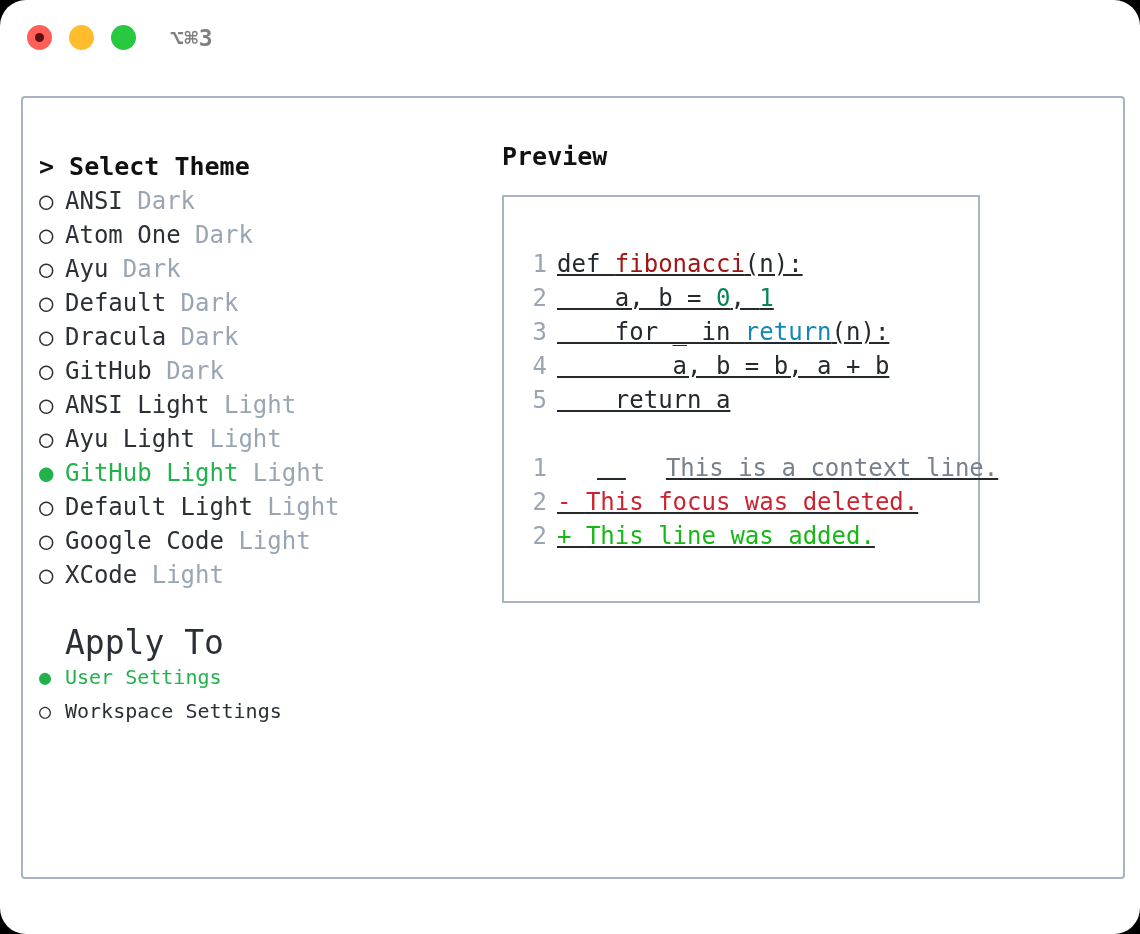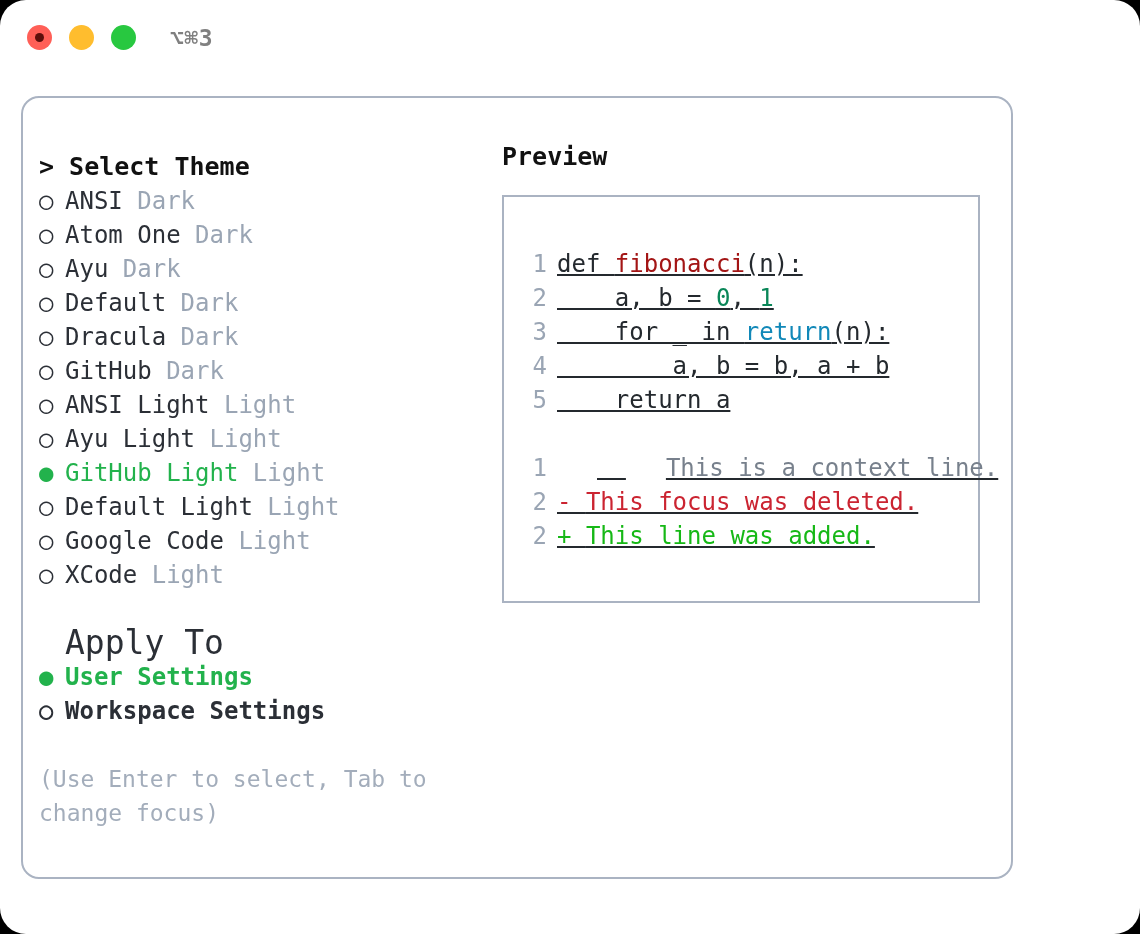--- a/index.html
+++ b/index.html
@@ -65,25 +65,25 @@
     letter-spacing: 0.5px;
     line-height: 28px;
     white-space: pre;
   }
 
   
   .panel {
     position: absolute;
     left: 21px;
     top: 96px;
-    width: 992px;
+    width: 1104px;
     height: 783px;
     box-sizing: border-box;
     border: 2px solid #aab3c2;
-    border-radius: 18px;
+    border-radius: 4px;
     background: #ffffff;
   }
 
   
   .left-col {
     position: absolute;
     left: 16px;
     top: 52px;
     width: 440px;
   }
@@ -113,25 +113,24 @@
   .section-spacer { height: 34px; }
 
   .apply-title {
     font-size: 33px;
     line-height: 34px;
     color: #2b2f36;
     padding-left: 26px;
     white-space: pre;
   }
   .apply-row {
-    font-size: 24px;
-    line-height: 34px;
-    white-space: pre;
-    color: #2b2f36;
-    font-weight: bold;
+    font-size: 20px;
+    line-height: 34px;
+    white-space: pre;
+    color: #2b2f36;
   }
   .apply-row .marker {
     display: inline-block;
     width: 26px;
   }
   .apply-row.selected .marker,
   .apply-row.selected .name { color: #22b24c; }
 
   .hint {
     margin-top: 34px;
@@ -229,21 +228,20 @@
         </div>
 
       <div class="section-spacer"></div>
 
       <div class="apply-title">Apply To</div>
       <div id="apply-list">
           <div class="apply-row selected"><span class="marker">●</span><span class="name">User Settings</span></div>
           <div class="apply-row"><span class="marker">○</span><span class="name">Workspace Settings</span></div>
         </div>
 
-      <div class="hint">(Use Enter to select, Tab to change focus)</div>
     </div>
 
     <div class="right-col">
       <div class="preview-title">Preview</div>
       <div class="code-box">
         <div class="code-inner">
           <div id="code-block">
               <div class="code-line"><span class="lineno">1</span><span class="tok-kw">def </span><span class="tok-fn">fibonacci</span><span class="tok-kw">(n):</span></div>
               <div class="code-line"><span class="lineno">2</span><span class="tok-kw">    a, b = </span><span class="tok-num">0</span><span class="tok-kw">, </span><span class="tok-num">1</span></div>
               <div class="code-line"><span class="lineno">3</span><span class="tok-kw">    for _ in </span><span class="tok-call">return</span><span class="tok-kw">(n):</span></div>

